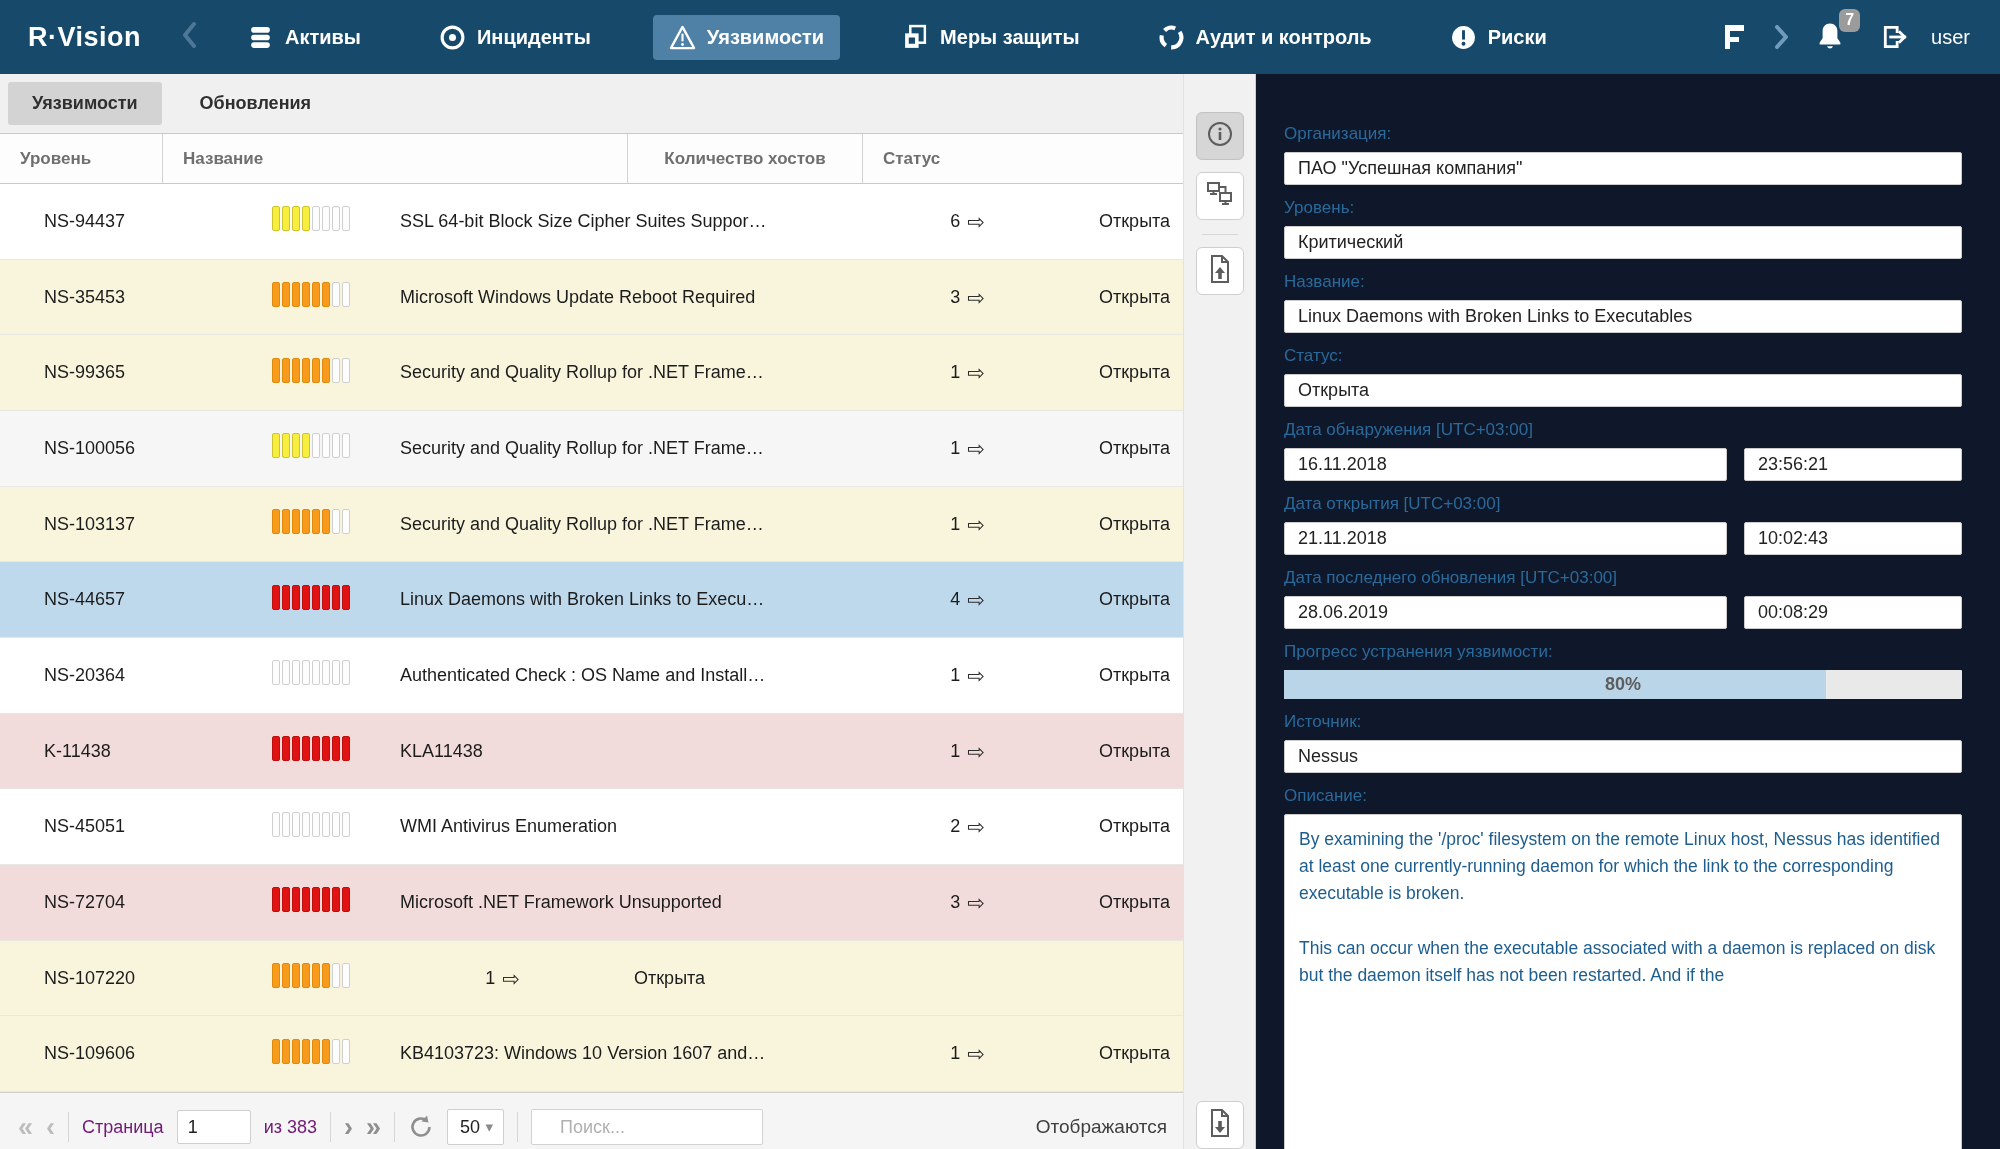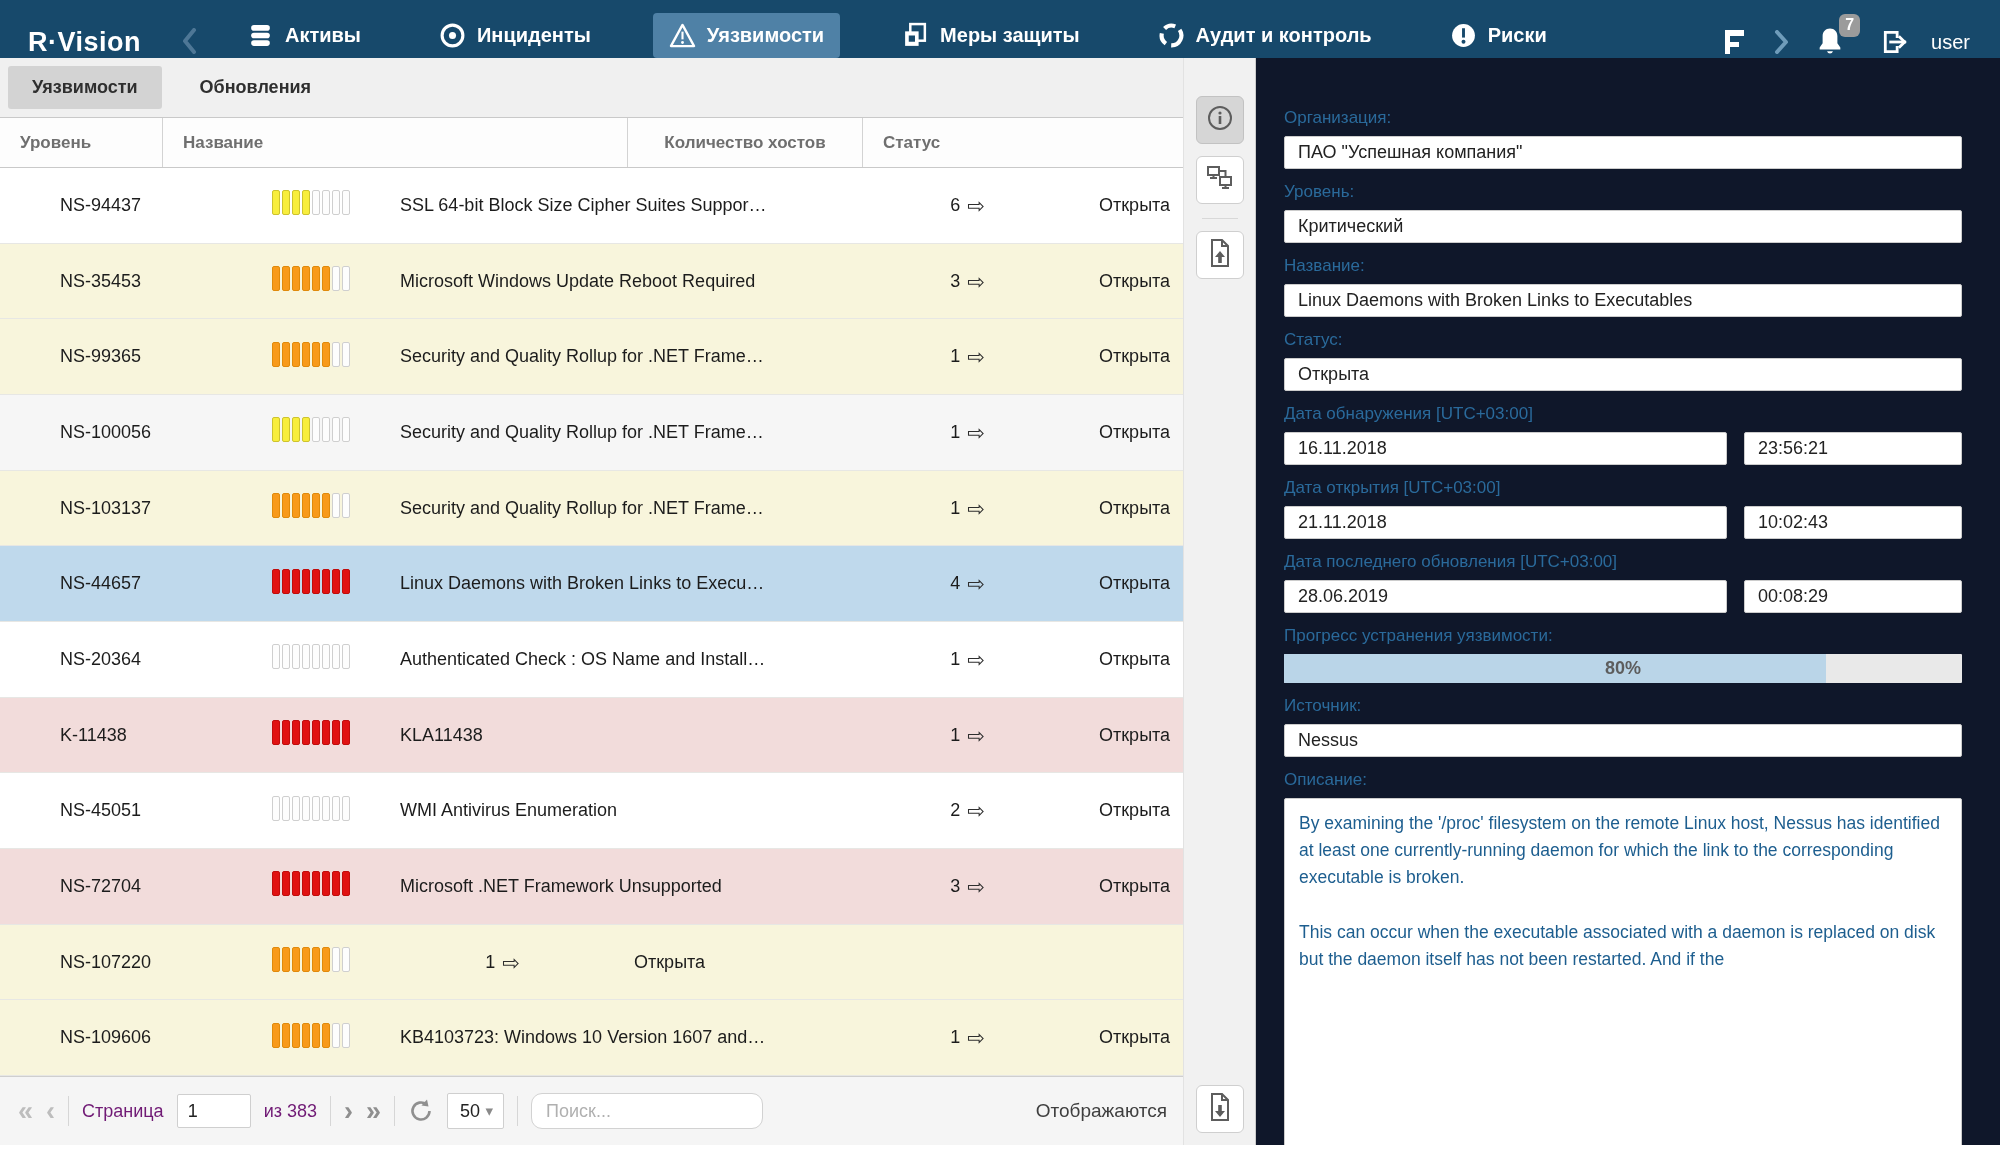--- a/index.html
+++ b/index.html
@@ -3,21 +3,21 @@
 <meta charset="utf-8">
 <style>
   html,body{margin:0;padding:0;}
   body{
     width:2000px;height:1149px;overflow:hidden;position:relative;
     font-family:"Liberation Sans",sans-serif;background:#fff;color:#1c1c1c;
     -webkit-font-smoothing:antialiased;
   }
   
   .navbar{
-    height:58px;background:var(--navbar-bg);display:flex;align-items:flex-end;
+    height:74px;background:var(--navbar-bg);display:flex;align-items:center;
     padding:0 30px 0 28px;box-sizing:border-box;color:var(--navbar-text);
   }
   .logo{font-size:27px;font-weight:bold;letter-spacing:.5px;white-space:nowrap;}
   .collapse-ch{margin:0 34px 0 40px;display:flex;align-items:center;}
   .collapse-ch svg{width:16px;height:26px;}
   .nav-items{display:flex;align-items:center;gap:46px;}
   .nav-item{display:flex;align-items:center;gap:11px;font-size:20px;font-weight:bold;
     padding:9px 16px;border-radius:4px;cursor:pointer;white-space:nowrap;}
   .nav-item.active{background:var(--navbar-active);}
   .nav-ic{display:flex;align-items:center;}
@@ -53,21 +53,21 @@
   .c-hosts{width:235px;}
   .c-status{width:98px;flex:1;}
   .rows{flex:1;display:flex;flex-direction:column;}
   .trow{flex:1;display:flex;align-items:center;border-bottom:1px solid #e7e7e4;
     font-size:18px;background:#fff;cursor:pointer;box-sizing:border-box;}
   .trow.cream{background:var(--row-cream);}
   .trow.pink{background:var(--row-pink);}
   .trow.selected{background:var(--row-selected);}
   .trow.plain-alt{background:var(--row-alt);}
   .cell{box-sizing:border-box;overflow:hidden;white-space:nowrap;}
-  .cell.c-id{padding-left:60px;}
+  .cell.c-id{padding-left:44px;}
   .cell.c-level{padding-left:50px;}
   .cell.c-name{padding-left:15px;}
   .cell.c-hosts{display:flex;align-items:center;justify-content:center;gap:7px;}
   .cell.c-status{padding-left:14px;}
   .harr{font-size:21px;line-height:1;color:#2e2e2e;}
   .bar{display:inline-flex;gap:2px;}
   .seg{width:8px;height:25px;border-radius:2px;border:1px solid var(--seg-empty-bd);background:#fdfdfd;box-sizing:border-box;}
   .seg.y{background:var(--sev-yellow);border-color:var(--sev-yellow-bd);}
   .seg.o{background:var(--sev-orange);border-color:var(--sev-orange-bd);}
   .seg.r{background:var(--sev-red);border-color:var(--sev-red-bd);}
@@ -78,22 +78,22 @@
   .pg-btn.dim{color:#bdbdbd;}
   .pg-sep{width:1px;height:30px;background:#d6d6d6;}
   .pg-label{font-size:18px;color:#701a75;}
   .pg-input{width:52px;height:32px;border:1px solid #cfcfcf;border-radius:2px;font-size:18px;
     padding:0 10px;font-family:inherit;color:#222;background:#fff;}
   .refresh-ic{display:flex;align-items:center;cursor:pointer;}
   .select{width:57px;height:36px;background:#fff;border:1px solid #cfcfcf;border-radius:2px;
     display:flex;align-items:center;justify-content:space-between;padding:0 10px 0 12px;
     font-size:18px;color:#222;cursor:pointer;box-sizing:border-box;}
   .select .caret{color:#8a8a8a;font-size:15px;}
-  .search-input{width:232px;height:36px;border:1px solid #d2d2d2;border-radius:11px;font-size:18px;
-    padding:0 14px;font-family:inherit;color:#333;background:#fff;box-sizing:border-box;}
+  .search-input{width:232px;height:36px;border:1px solid #d2d2d2;border-radius:2px;font-size:18px;
+    padding:0 28px;font-family:inherit;color:#333;background:#fff;box-sizing:border-box;}
   .search-input::placeholder{color:#b0b0b0;}
   .shown-label{margin-left:auto;font-size:19px;color:#3f3f3f;white-space:nowrap;overflow:hidden;}
   
   .tb-btn{width:46px;height:46px;border-radius:6px;border:1px solid #cfcfcf;background:#fff;
     display:flex;align-items:center;justify-content:center;cursor:pointer;margin-top:12px;}
   .tb-btn.active{background:#d6d6d6;border-color:#c2c2c2;}
   .tb-sep{width:36px;height:1px;background:#d8d8d8;margin-top:14px;}
   .tb-btn.bottom{position:absolute;bottom:12px;left:12px;margin-top:0;}
   
   .field{margin-bottom:13px;}

